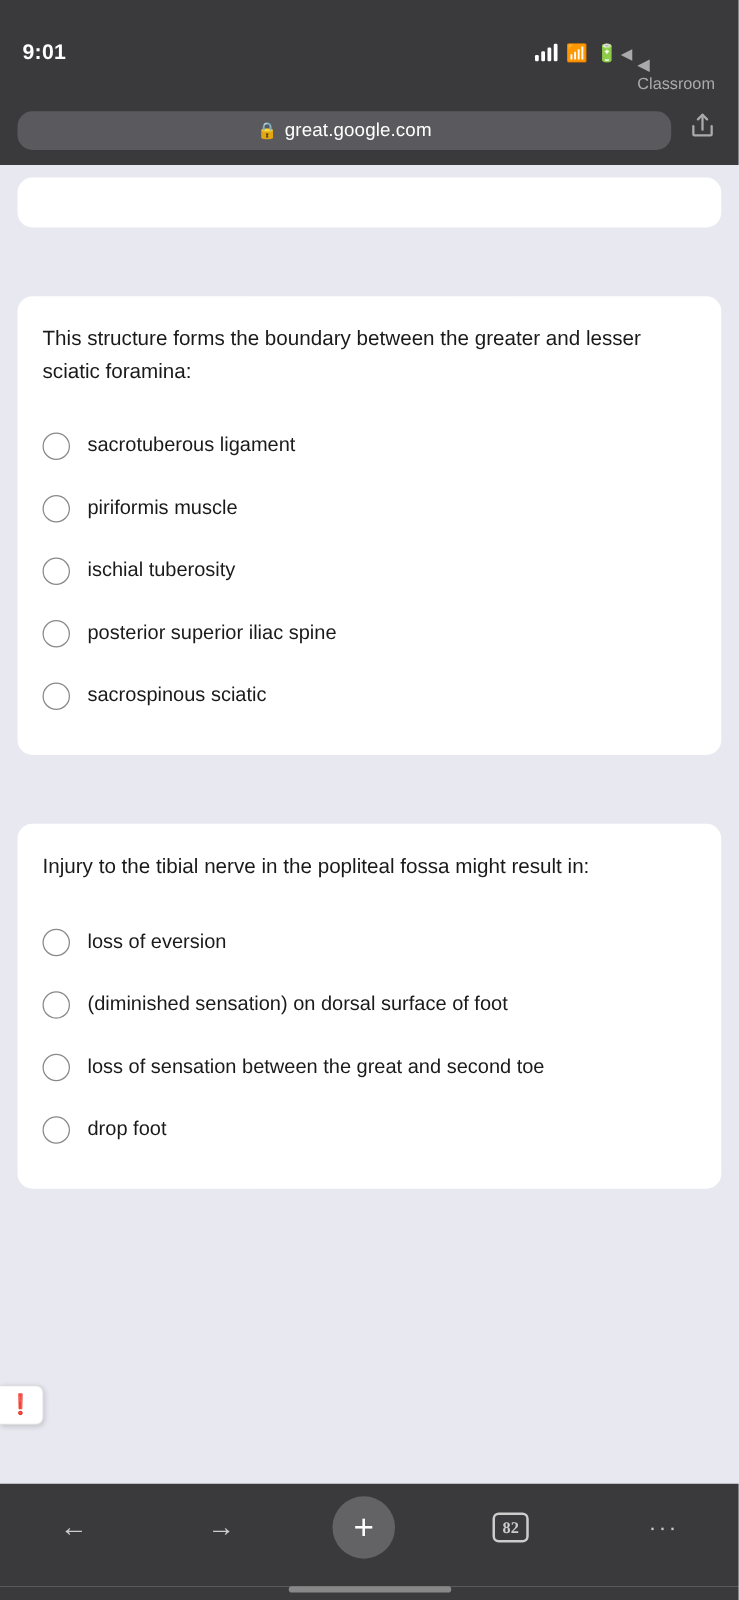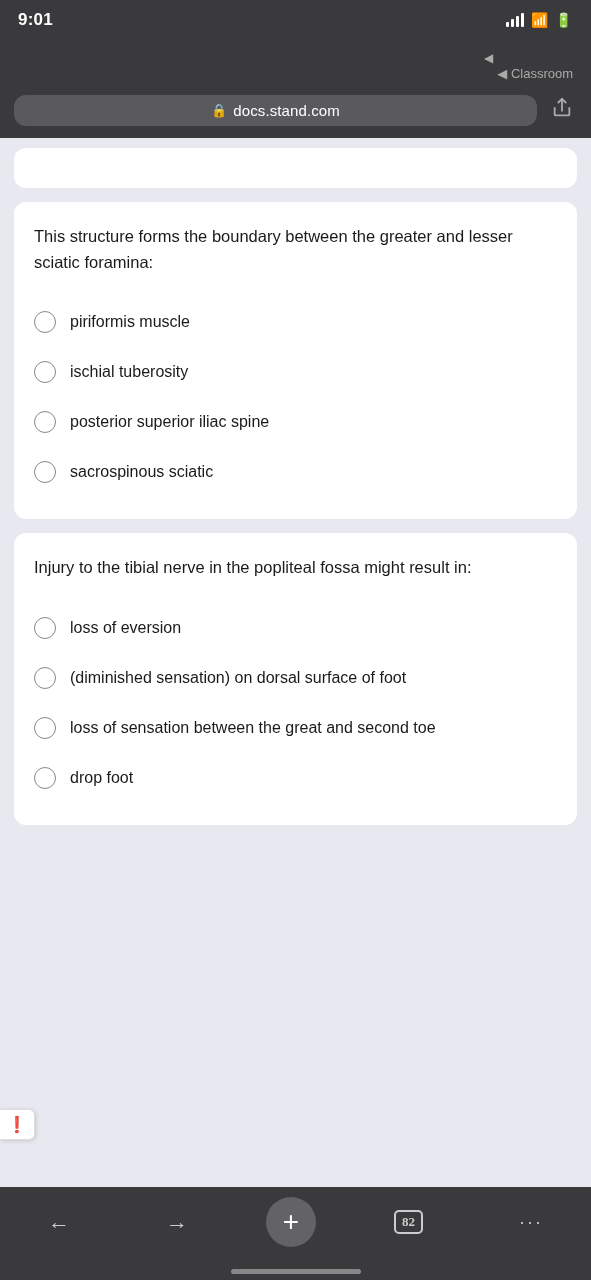--- a/index.html
+++ b/index.html
@@ -94,20 +94,21 @@
       border-radius: 12px;
       padding: 18px 20px;
       min-height: 40px;
     }
 
     
     .card {
       background: #fff;
       border-radius: 12px;
       padding: 22px 20px 22px 20px;
+      margin-top: 41px;
     }
 
     .question-text {
       font-size: 16.5px;
       color: #1a1a1a;
       line-height: 1.55;
       margin-bottom: 22px;
     }
 
     .options-list {
@@ -219,21 +220,21 @@
       width: 3px;
       border-radius: 1px;
     }
     .wifi-icon { font-size: 14px; }
     .battery-icon { font-size: 14px; }
   </style>
 </head>
 <body>
 
 <div class="status-bar">
-  <div style="display:flex;flex-direction:column;width:100%;gap:2px;align-items:flex-end;">
+  <div style="display:flex;flex-direction:row;width:100%;gap:2px;">
     <div class="status-bar-top">
       <span class="time">9:01</span>
       <div class="icons">
 
         <div class="signal-bars">
           <span style="height:5px;"></span>
           <span style="height:8px;"></span>
           <span style="height:11px;"></span>
           <span style="height:14px;"></span>
         </div>
@@ -246,39 +247,43 @@
     <div style="display:flex;align-items:center;gap:4px;margin-top:2px;">
       <span style="font-size:12px;color:#aaa;">◀</span>
       <span style="font-size:13px;color:#aaa;cursor:pointer;margin-top:32px;">◀ Classroom</span>
     </div>
   </div>
 </div>
 
 <div class="address-bar">
   <div class="address-pill">
     <span class="lock-icon">🔒</span>
-    <span class="url-text">docs.stand.com</span>
+    <span class="url-text">great.google.com</span>
   </div>
   <button class="share-btn">
     <svg width="22" height="22" viewBox="0 0 24 24" fill="none" stroke="#aaa" stroke-width="2" stroke-linecap="round" stroke-linejoin="round">
       <path d="M4 12v7a1 1 0 001 1h14a1 1 0 001-1v-7"></path>
       <polyline points="16 6 12 2 8 6"></polyline>
       <line x1="12" y1="2" x2="12" y2="15"></line>
     </svg>
   </button>
 </div>
 
 <div class="scroll-content">
 
   <div class="card-partial"></div>
 
   <div class="card">
     <p class="question-text">This structure forms the boundary between the greater and lesser sciatic foramina:</p>
     <div class="options-list">
 
+      <button class="option-item">
+        <div class="radio-circle"></div>
+        <span class="option-label">sacrotuberous ligament</span>
+      </button>
 
       <button class="option-item">
         <div class="radio-circle"></div>
         <span class="option-label">piriformis muscle</span>
       </button>
 
       <button class="option-item">
         <div class="radio-circle"></div>
         <span class="option-label">ischial tuberosity</span>
       </button>

